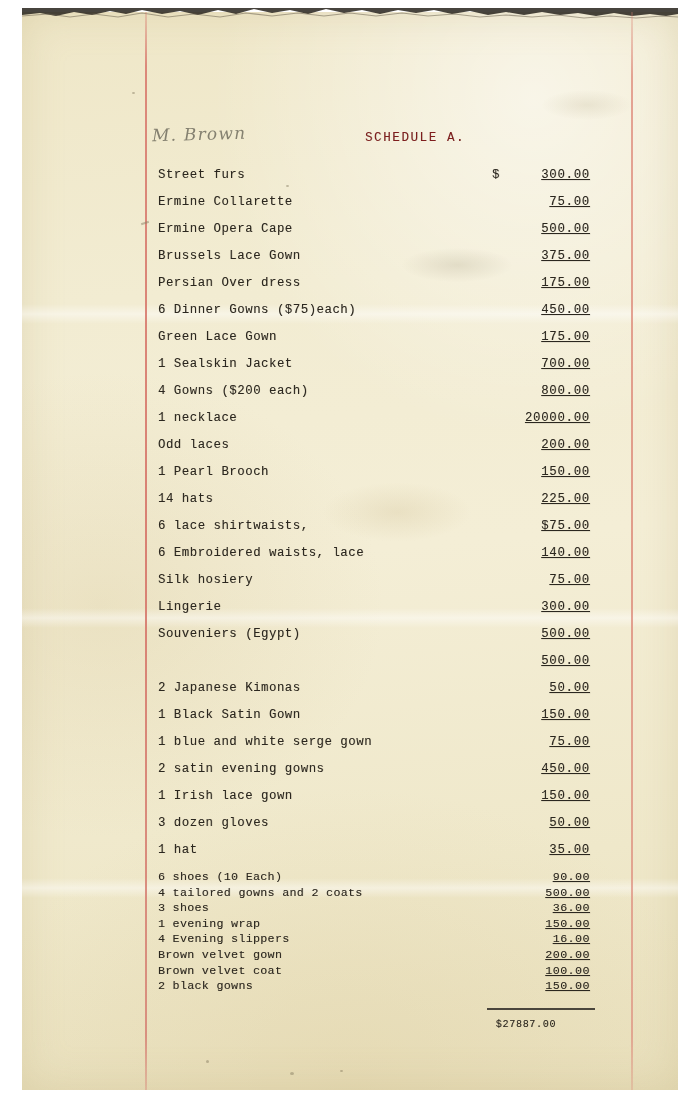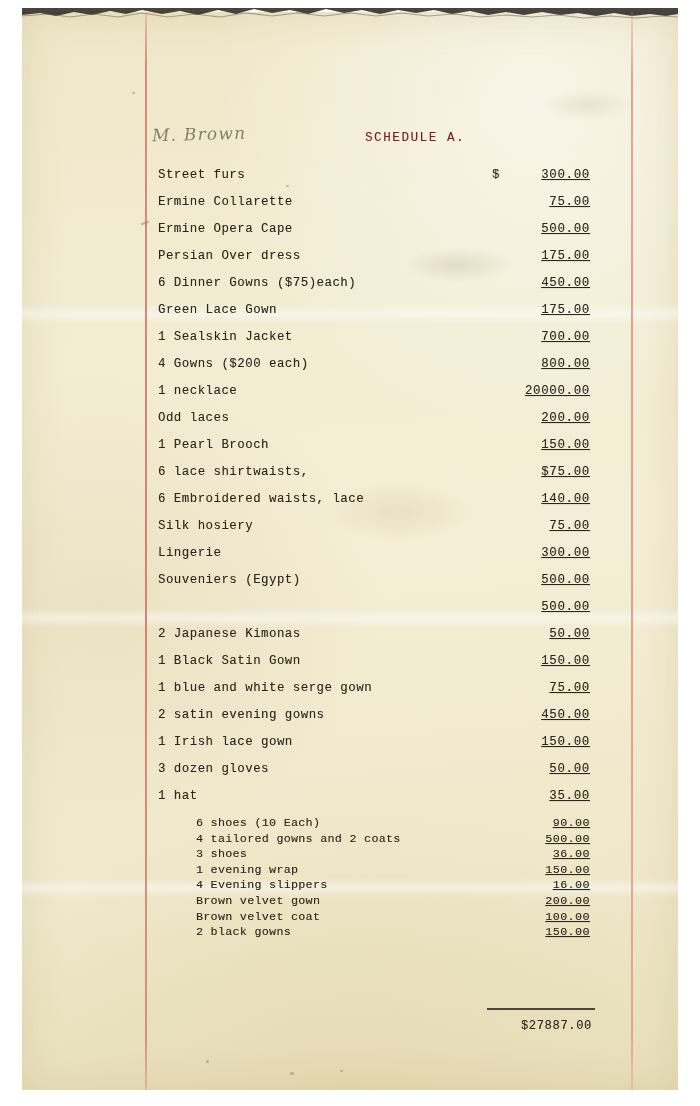--- a/index.html
+++ b/index.html
@@ -140,21 +140,21 @@
   .label {
     position: absolute;
     left: 158px;
     top: 0;
     font-size: 12.3px;
     letter-spacing: 0.55px;
     color: #2b271f;
     text-shadow: 0.4px 0.3px 0 rgba(55,48,34,0.30);
     text-align: center;
   }
-  .row.tight .label { font-size: 11.6px; letter-spacing: 0.35px; margin-left: 38px; }
+  .row.tight .label { font-size: 11.6px; letter-spacing: 0.35px; }
 
   .amount {
     position: absolute;
     left: 420px;
     width: 170px;
     top: 0;
     text-align: right;
     font-size: 12.3px;
     letter-spacing: 0.75px;
     color: #2b271f;
@@ -177,25 +177,25 @@
     left: 487px;
     top: 1008px;
     width: 108px;
     height: 2px;
     background: #33302a;
     opacity: 0.88;
   }
 
   .total-amount {
     position: absolute;
-    left: 420px;
+    left: 440px;
     width: 172px;
     top: 1019px;
-    text-align: right;
-    font-size: 12px;
+    text-align: center;
+    font-size: 10px;
     letter-spacing: 0.7px;
     color: #2b271f;
     text-shadow: 0.4px 0.3px 0 rgba(55,48,34,0.32);
   }
 
   .speck {
     position: absolute;
     background: #8a7f63;
     border-radius: 50%;
     opacity: 0.5;
@@ -243,20 +243,24 @@
         </div>
         <div class="row">
           <span class="label">Ermine Collarette</span>
           <span class="amount">75.00</span>
         </div>
         <div class="row">
           <span class="label">Ermine Opera Cape</span>
           <span class="amount">500.00</span>
         </div>
         <div class="row">
+          <span class="label">Brussels Lace Gown</span>
+          <span class="amount">375.00</span>
+        </div>
+        <div class="row">
           <span class="label">Persian Over dress</span>
           <span class="amount">175.00</span>
         </div>
         <div class="row">
           <span class="label">6 Dinner Gowns ($75)each)</span>
           <span class="amount">450.00</span>
         </div>
         <div class="row">
           <span class="label">Green Lace Gown</span>
           <span class="amount">175.00</span>
@@ -273,20 +277,24 @@
           <span class="label">1 necklace</span>
           <span class="amount">20000.00</span>
         </div>
         <div class="row">
           <span class="label">Odd laces</span>
           <span class="amount">200.00</span>
         </div>
         <div class="row">
           <span class="label">1 Pearl Brooch</span>
           <span class="amount">150.00</span>
+        </div>
+        <div class="row">
+          <span class="label">14 hats</span>
+          <span class="amount">225.00</span>
         </div>
         <div class="row">
           <span class="label">6 lace shirtwaists,</span>
           <span class="amount">$75.00</span>
         </div>
         <div class="row">
           <span class="label">6 Embroidered waists, lace</span>
           <span class="amount">140.00</span>
         </div>
         <div class="row">

